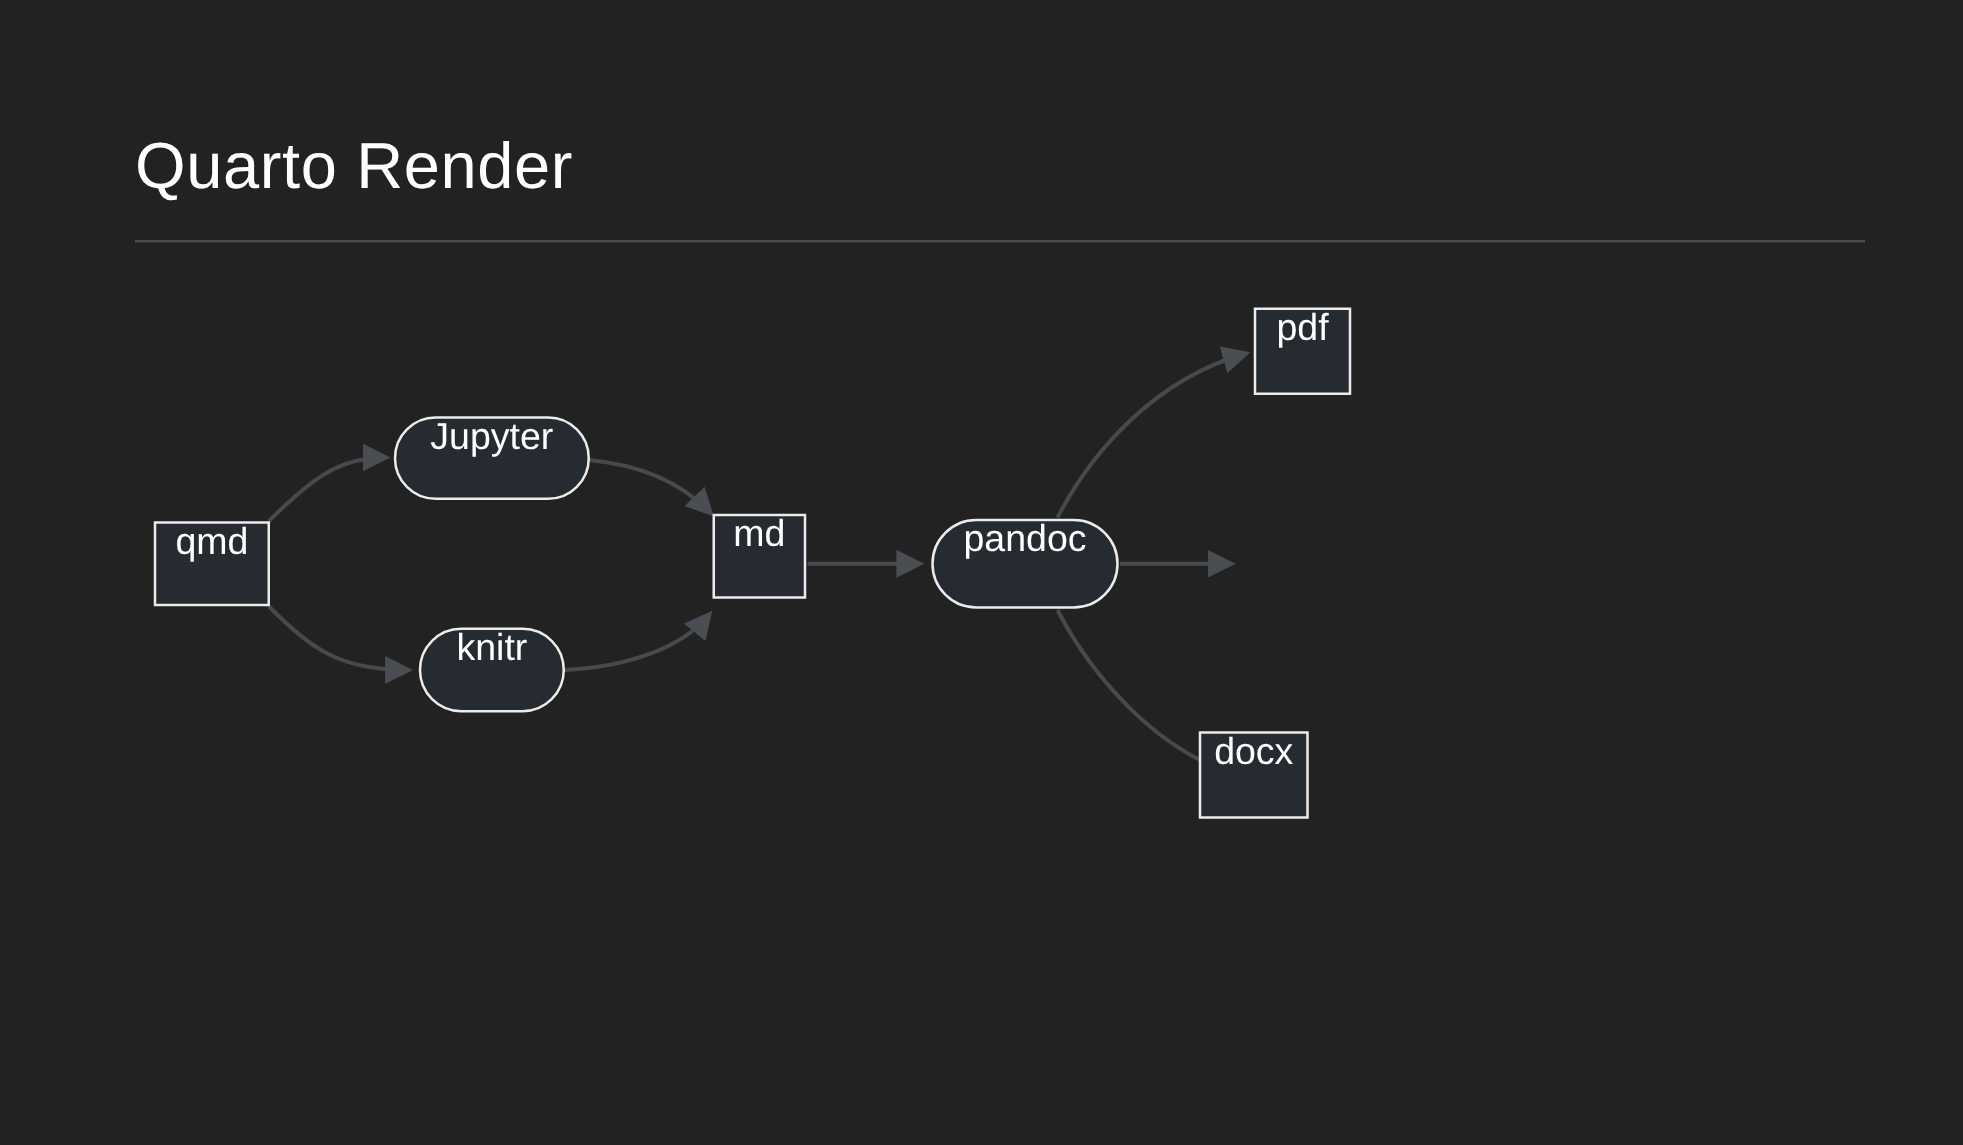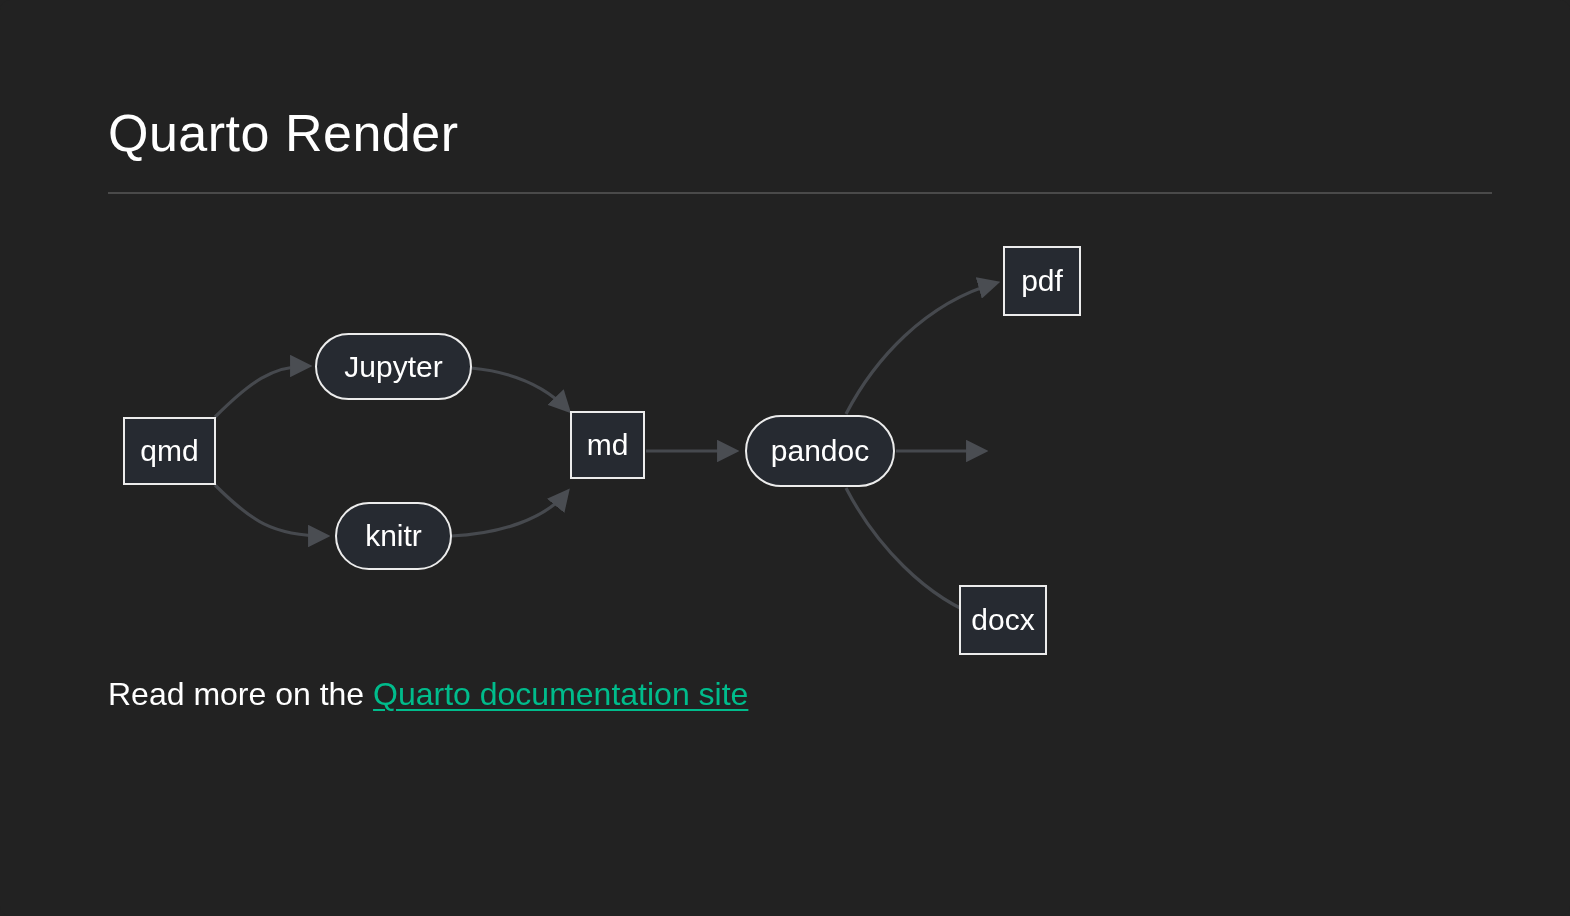--- a/index.html
+++ b/index.html
@@ -21,21 +21,21 @@
     position:absolute;left:108px;top:192px;
     width:1384px;height:0;
     border:none;border-top:2px solid #4a4a4a;
     margin:0;
   }
   .diagram{position:absolute;left:0;top:0;width:1570px;height:916px;}
   .edges-layer{position:absolute;left:0;top:0;width:1570px;height:916px;pointer-events:none;}
   .edge{stroke:#46494e;stroke-width:3.2;fill:none;}
   .node{
     position:absolute;box-sizing:border-box;
-    display:flex;align-items:center;justify-content:center;
+    display:flex;justify-content:center;
     background:#262a31;border:2px solid #ececec;color:#ffffff;
     font-size:30px;line-height:1;white-space:nowrap;
   }
   .node.stadium{border-radius:40px;}
   .node.rect{border-radius:0;}
   .n-qmd    {left:123px;top:417px;width:93px; height:68px;}
   .n-jupyter{left:315px;top:333px;width:157px;height:67px;}
   .n-knitr  {left:335px;top:502px;width:117px;height:68px;}
   .n-md     {left:570px;top:411px;width:75px; height:68px;}
   .n-pandoc {left:745px;top:415px;width:150px;height:72px;}
@@ -95,15 +95,14 @@
     </div>
     <div class="node rect n-pdf">
       <span>pdf</span>
     </div>
     <div class="node rect n-docx">
       <span>docx</span>
     </div>
 
   </div>
 
-  <p class="read-more"><span>Read more on the </span><a>Quarto documentation site</a></p>
 
 </div>
 
 </body></html>

